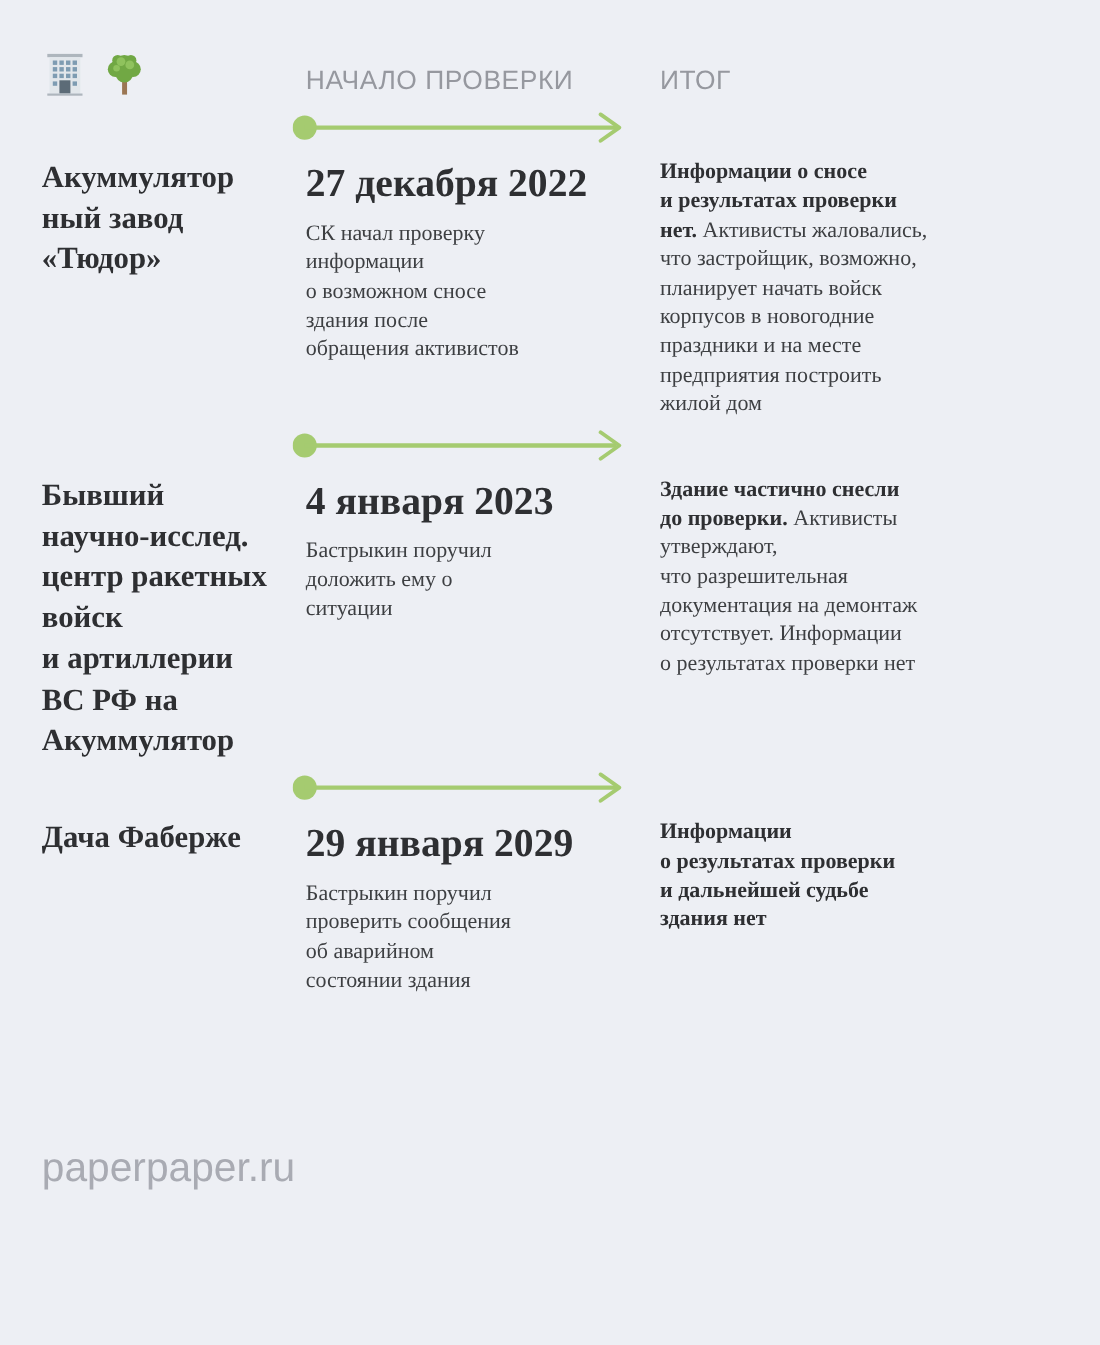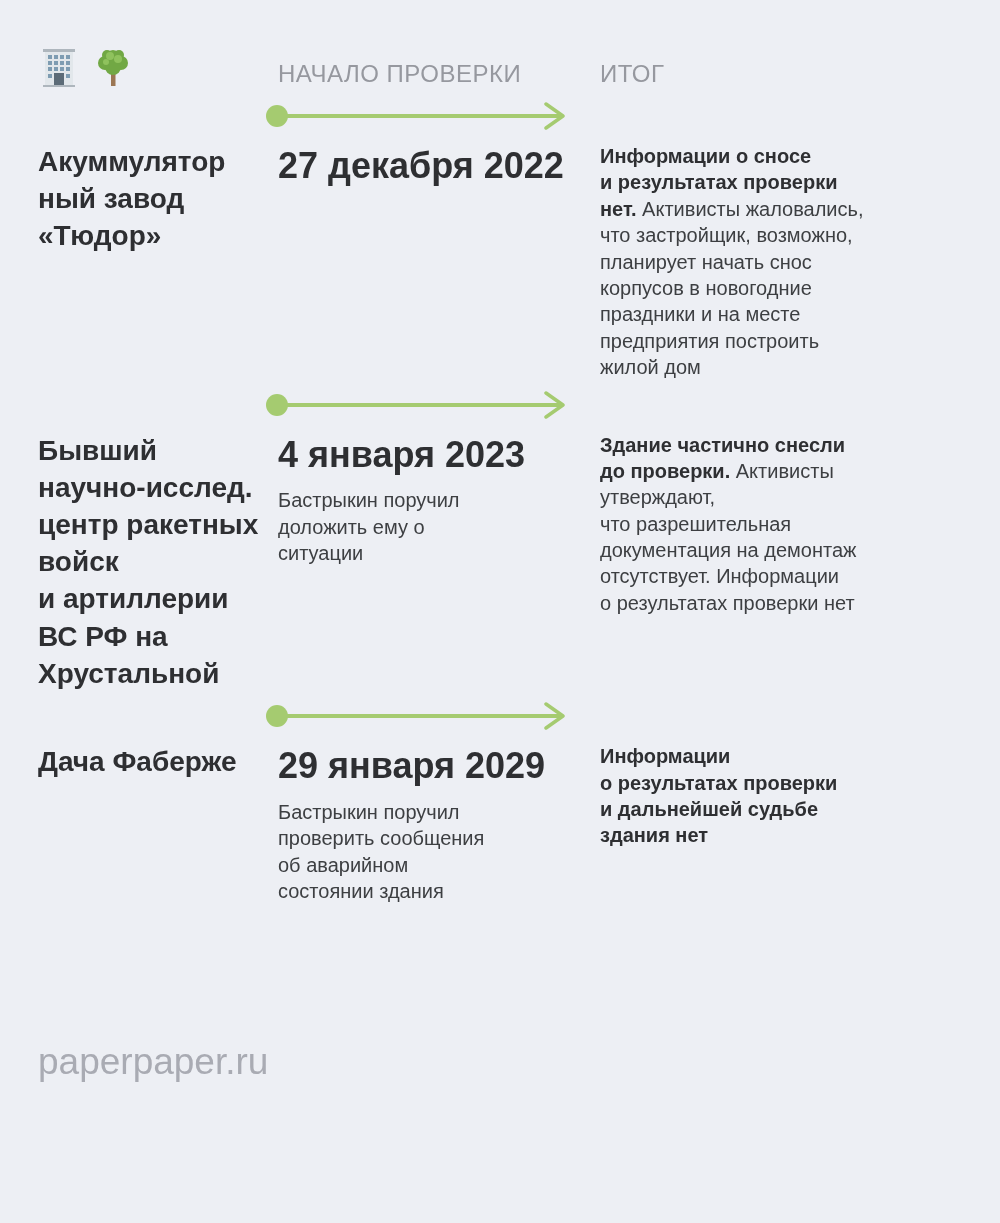--- a/index.html
+++ b/index.html
@@ -31,21 +31,21 @@
   .icons{display:flex;align-items:flex-end;gap:12px;padding-bottom:2px;}
   .col-header{
     font-size:24px;
     letter-spacing:0.5px;
     color:var(--header-gray);
     padding-bottom:2px;
     white-space:nowrap;
   }
   .arrow-row{margin-bottom:13px;}
   .arrow-cell{margin-left:-12px;height:28px;}
-  .row{margin-bottom:10px;}
+  .row{margin-bottom:10px;font-family:Liberation Serif, serif;}
   .name{
     font-size:28px;font-weight:bold;line-height:1.33;
     color:var(--text-dark);
     white-space:pre-line;
   }
   .date{
     font-size:36px;font-weight:bold;line-height:1.3;
     color:var(--text-dark);
     margin-bottom:9px;
     white-space:pre-line;
@@ -122,26 +122,31 @@
     </div>
     <div></div>
   </div>
 
   <div class="grid row">
     <div class="name">Акуммулятор
 ный завод
 «Тюдор»</div>
     <div>
       <div class="date">27 декабря 2022</div>
+      <div class="body">СК начал проверку
+информации
+о возможном сносе
+здания после
+обращения активистов</div>
     </div>
     <div class="body result-cell"><b>Информации о сносе
 и результатах проверки
 нет.</b><span> Активисты жаловались,
 что застройщик, возможно,
-планирует начать снос
+планирует начать войск
 корпусов в новогодние
 праздники и на месте
 предприятия построить
 жилой дом</span></div>
   </div>
 
   <div class="grid arrow-row">
     <div></div>
     <div class="arrow-cell">
       <svg width="310" height="28" viewBox="0 0 310 28">
@@ -153,21 +158,21 @@
     <div></div>
   </div>
 
   <div class="grid row">
     <div class="name">Бывший
 научно-исслед.
 центр ракетных
 войск
 и артиллерии
 ВС РФ на
-Хрустальной</div>
+Акуммулятор</div>
     <div>
       <div class="date">4 января 2023</div>
       <div class="body">Бастрыкин поручил
 доложить ему о
 ситуации</div>
     </div>
     <div class="body result-cell"><b>Здание частично снесли
 до проверки.</b><span> Активисты
 утверждают,
 что разрешительная

